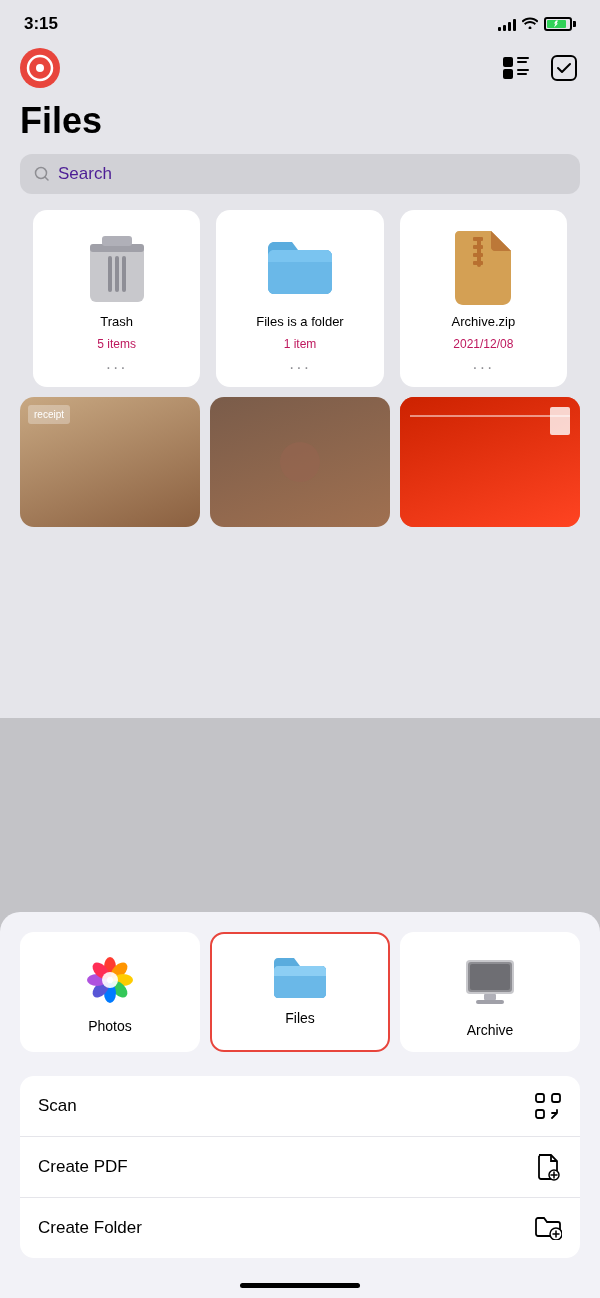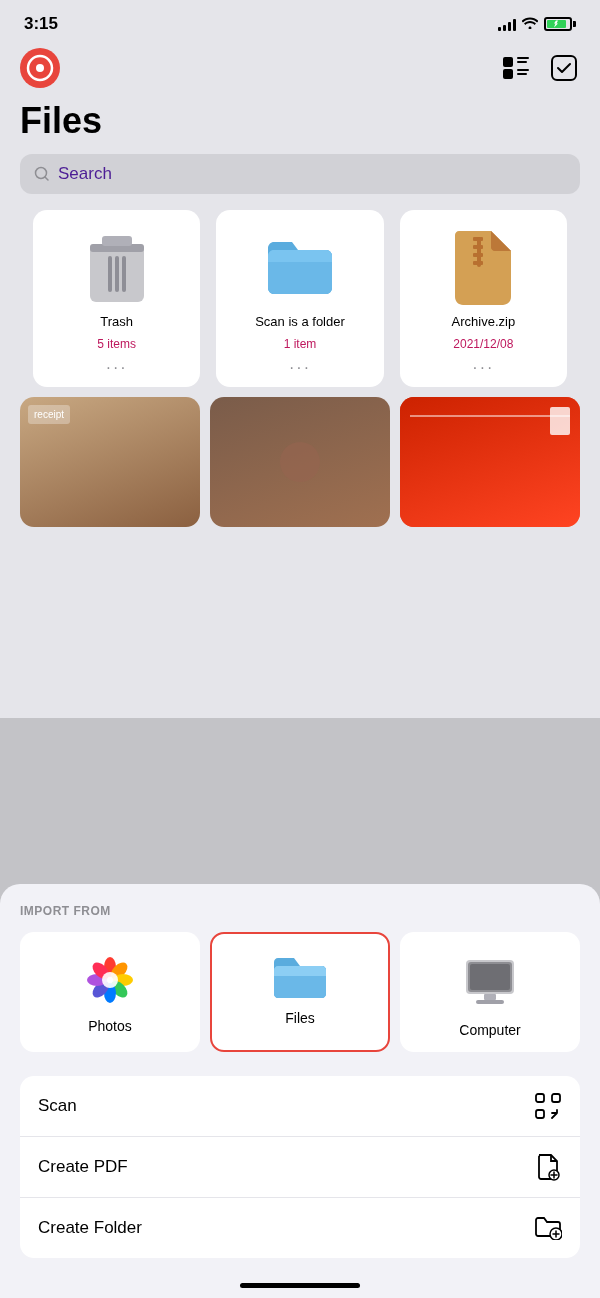--- a/index.html
+++ b/index.html
@@ -421,21 +421,21 @@
   </div>
 
   <div class="file-card">
     <div class="file-card-icon">
       <svg width="72" height="64" viewBox="0 0 72 64" fill="none">
         <path d="M4 14C4 10.7 6.7 8 10 8H28L34 16H62C65.3 16 68 18.7 68 22V54C68 57.3 65.3 60 62 60H10C6.7 60 4 57.3 4 54V14Z" fill="#5aacde"></path>
         <path d="M4 22C4 18.7 6.7 16 10 16H62C65.3 16 68 18.7 68 22V54C68 57.3 65.3 60 62 60H10C6.7 60 4 57.3 4 54V22Z" fill="#6ab8e8"></path>
         <path d="M4 22C4 18.7 6.7 16 10 16H62C65.3 16 68 18.7 68 22V28H4V22Z" fill="#7ac4f0"></path>
       </svg>
     </div>
-    <div class="file-card-name">Scan is a folder</div>
+    <div class="file-card-name">Files is a folder</div>
     <div class="file-card-meta">1 item</div>
     <div class="file-card-more">···</div>
   </div>
 
   <div class="file-card">
     <div class="file-card-icon">
       <svg width="64" height="78" viewBox="0 0 64 78" fill="none">
         <path d="M8 4H40L60 24V70C60 74.4 56.4 78 52 78H12C7.6 78 4 74.4 4 70V8C4 5.8 5.8 4 8 4Z" fill="#d4a054"></path>
         <path d="M40 4L60 24H44C41.8 24 40 22.2 40 20V4Z" fill="#c08040"></path>
         <path d="M40 4L60 24H44C41.8 24 40 22.2 40 20V4Z" fill="#b87030" opacity="0.5"></path>
@@ -469,21 +469,20 @@
     <div style="width:100%;height:100%;background:linear-gradient(160deg,#cc2200,#ff4422);position:relative;overflow:hidden;">
       <div style="position:absolute;top:10px;right:10px;width:20px;height:28px;background:rgba(255,255,255,0.8);border-radius:2px;"></div>
       <div style="position:absolute;top:18px;left:10px;right:10px;height:2px;background:rgba(255,255,255,0.5);"></div>
     </div>
   </div>
 </div>
 
 <div class="bottom-sheet-overlay"></div>
 <div class="bottom-sheet">
 
-  <div class="section-label">IMPORT FROM</div>
 
   <div class="import-options">
 
     <div class="import-card">
       <div class="import-icon photos-icon">
         <div class="photos-petals">
           <svg viewBox="0 0 50 50" xmlns="http://www.w3.org/2000/svg">
 
             <ellipse cx="25" cy="12" rx="6" ry="10" fill="#ff3b30" transform="rotate(0 25 25)"></ellipse>
             <ellipse cx="25" cy="12" rx="6" ry="10" fill="#ff9500" transform="rotate(45 25 25)"></ellipse>
@@ -516,21 +515,21 @@
         <svg viewBox="0 0 56 48" fill="none" xmlns="http://www.w3.org/2000/svg">
           <rect x="4" y="2" width="48" height="34" rx="4" fill="#c8c8cc"></rect>
           <rect x="6" y="4" width="44" height="30" rx="3" fill="#8e8e93"></rect>
 
           <rect x="8" y="6" width="40" height="26" rx="2" fill="#6e6e73"></rect>
 
           <rect x="22" y="36" width="12" height="6" rx="1" fill="#b0b0b8"></rect>
           <rect x="14" y="42" width="28" height="4" rx="2" fill="#a0a0a8"></rect>
         </svg>
       </div>
-      <div class="import-card-label">Computer</div>
+      <div class="import-card-label">Archive</div>
     </div>
   </div>
 
 
   <div class="create-list">
 
     <div class="create-item">
       <span class="create-item-label">Scan</span>
       <div class="create-item-icon">
         <svg width="26" height="26" viewBox="0 0 26 26" fill="none">

